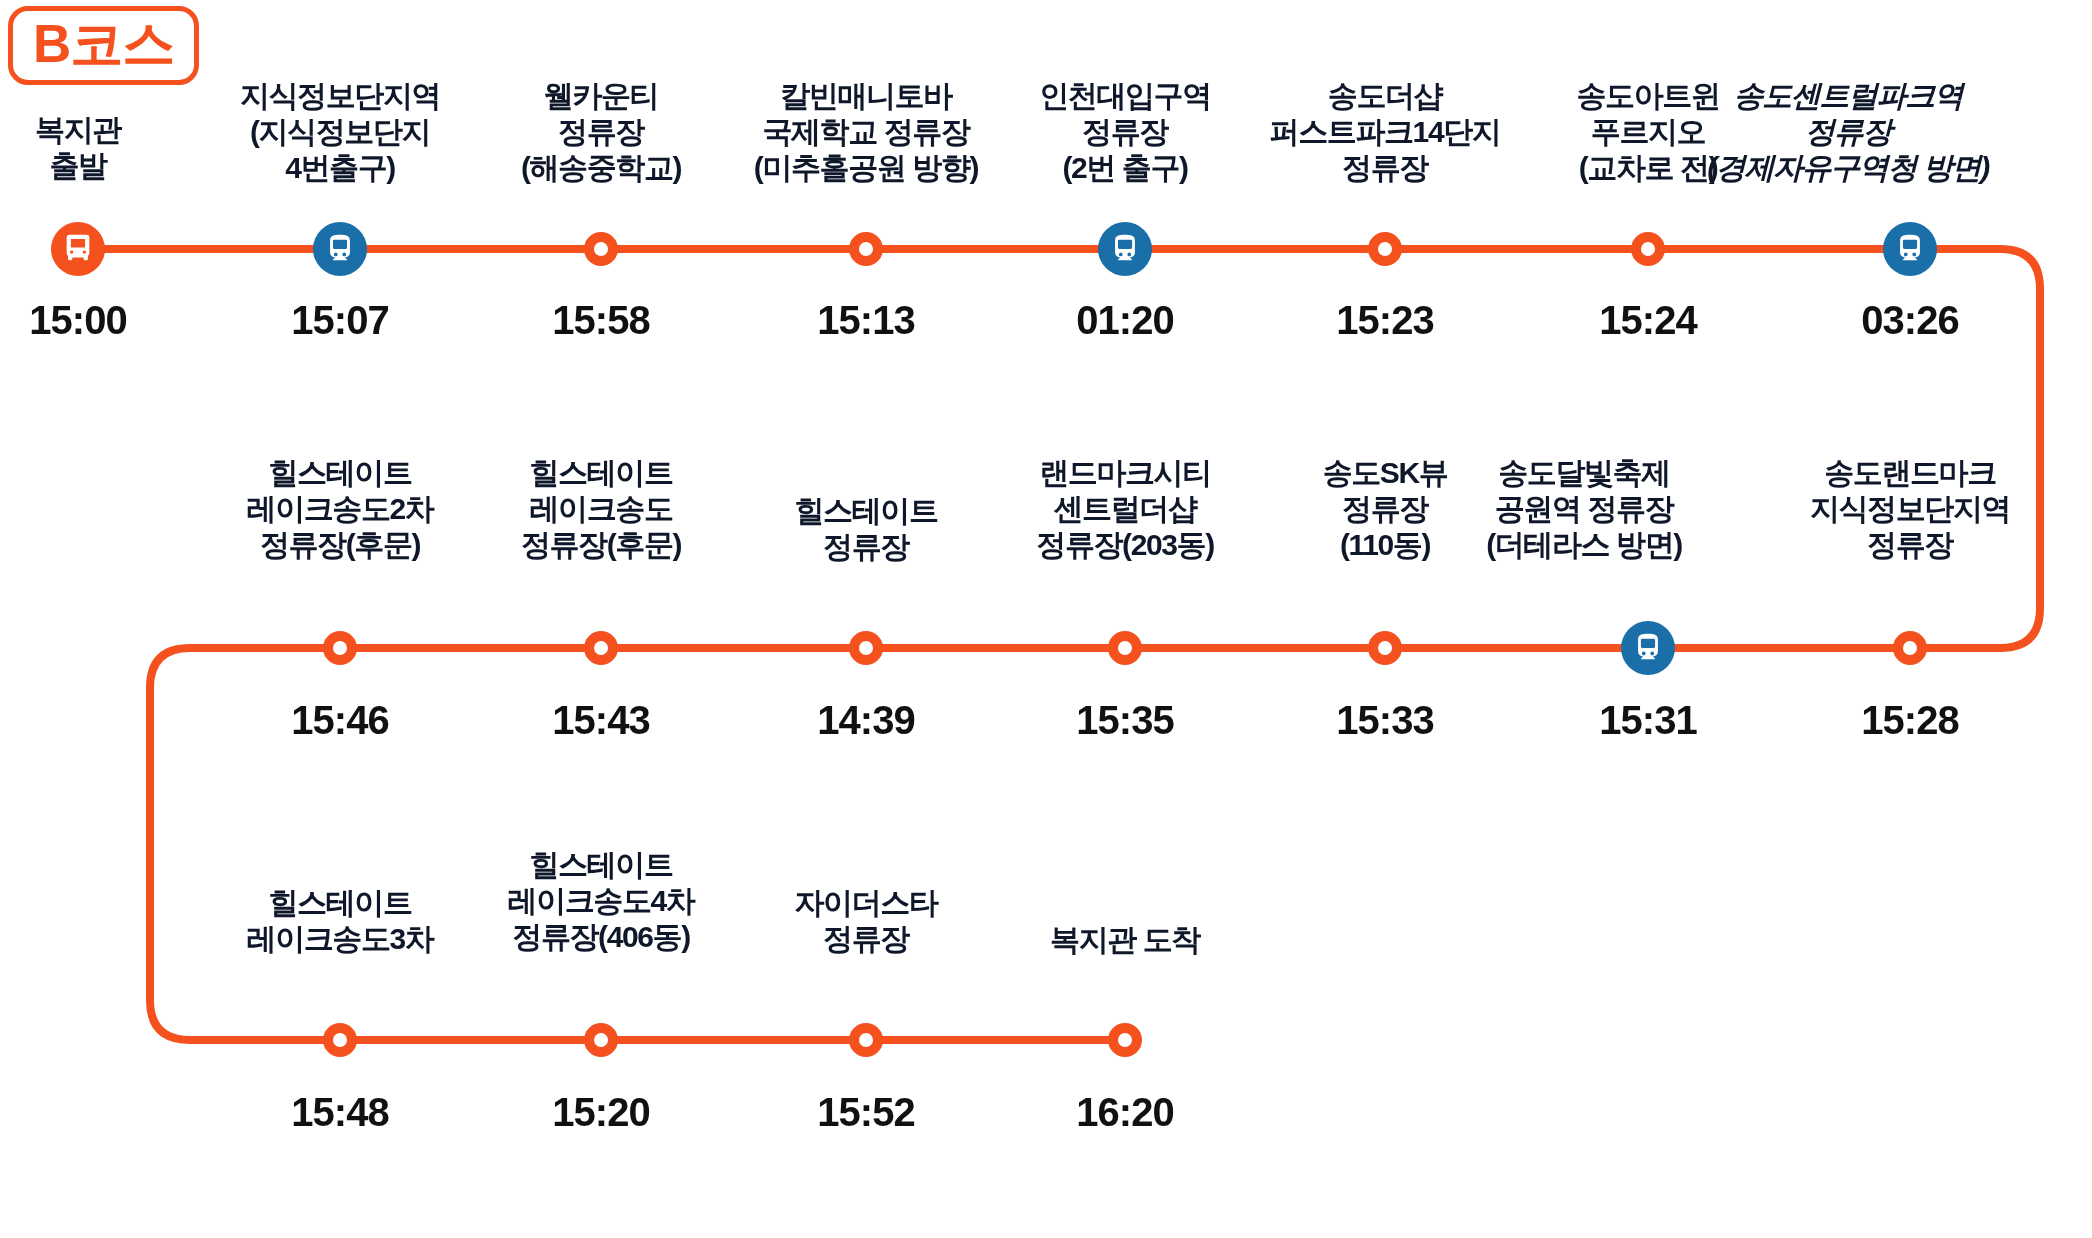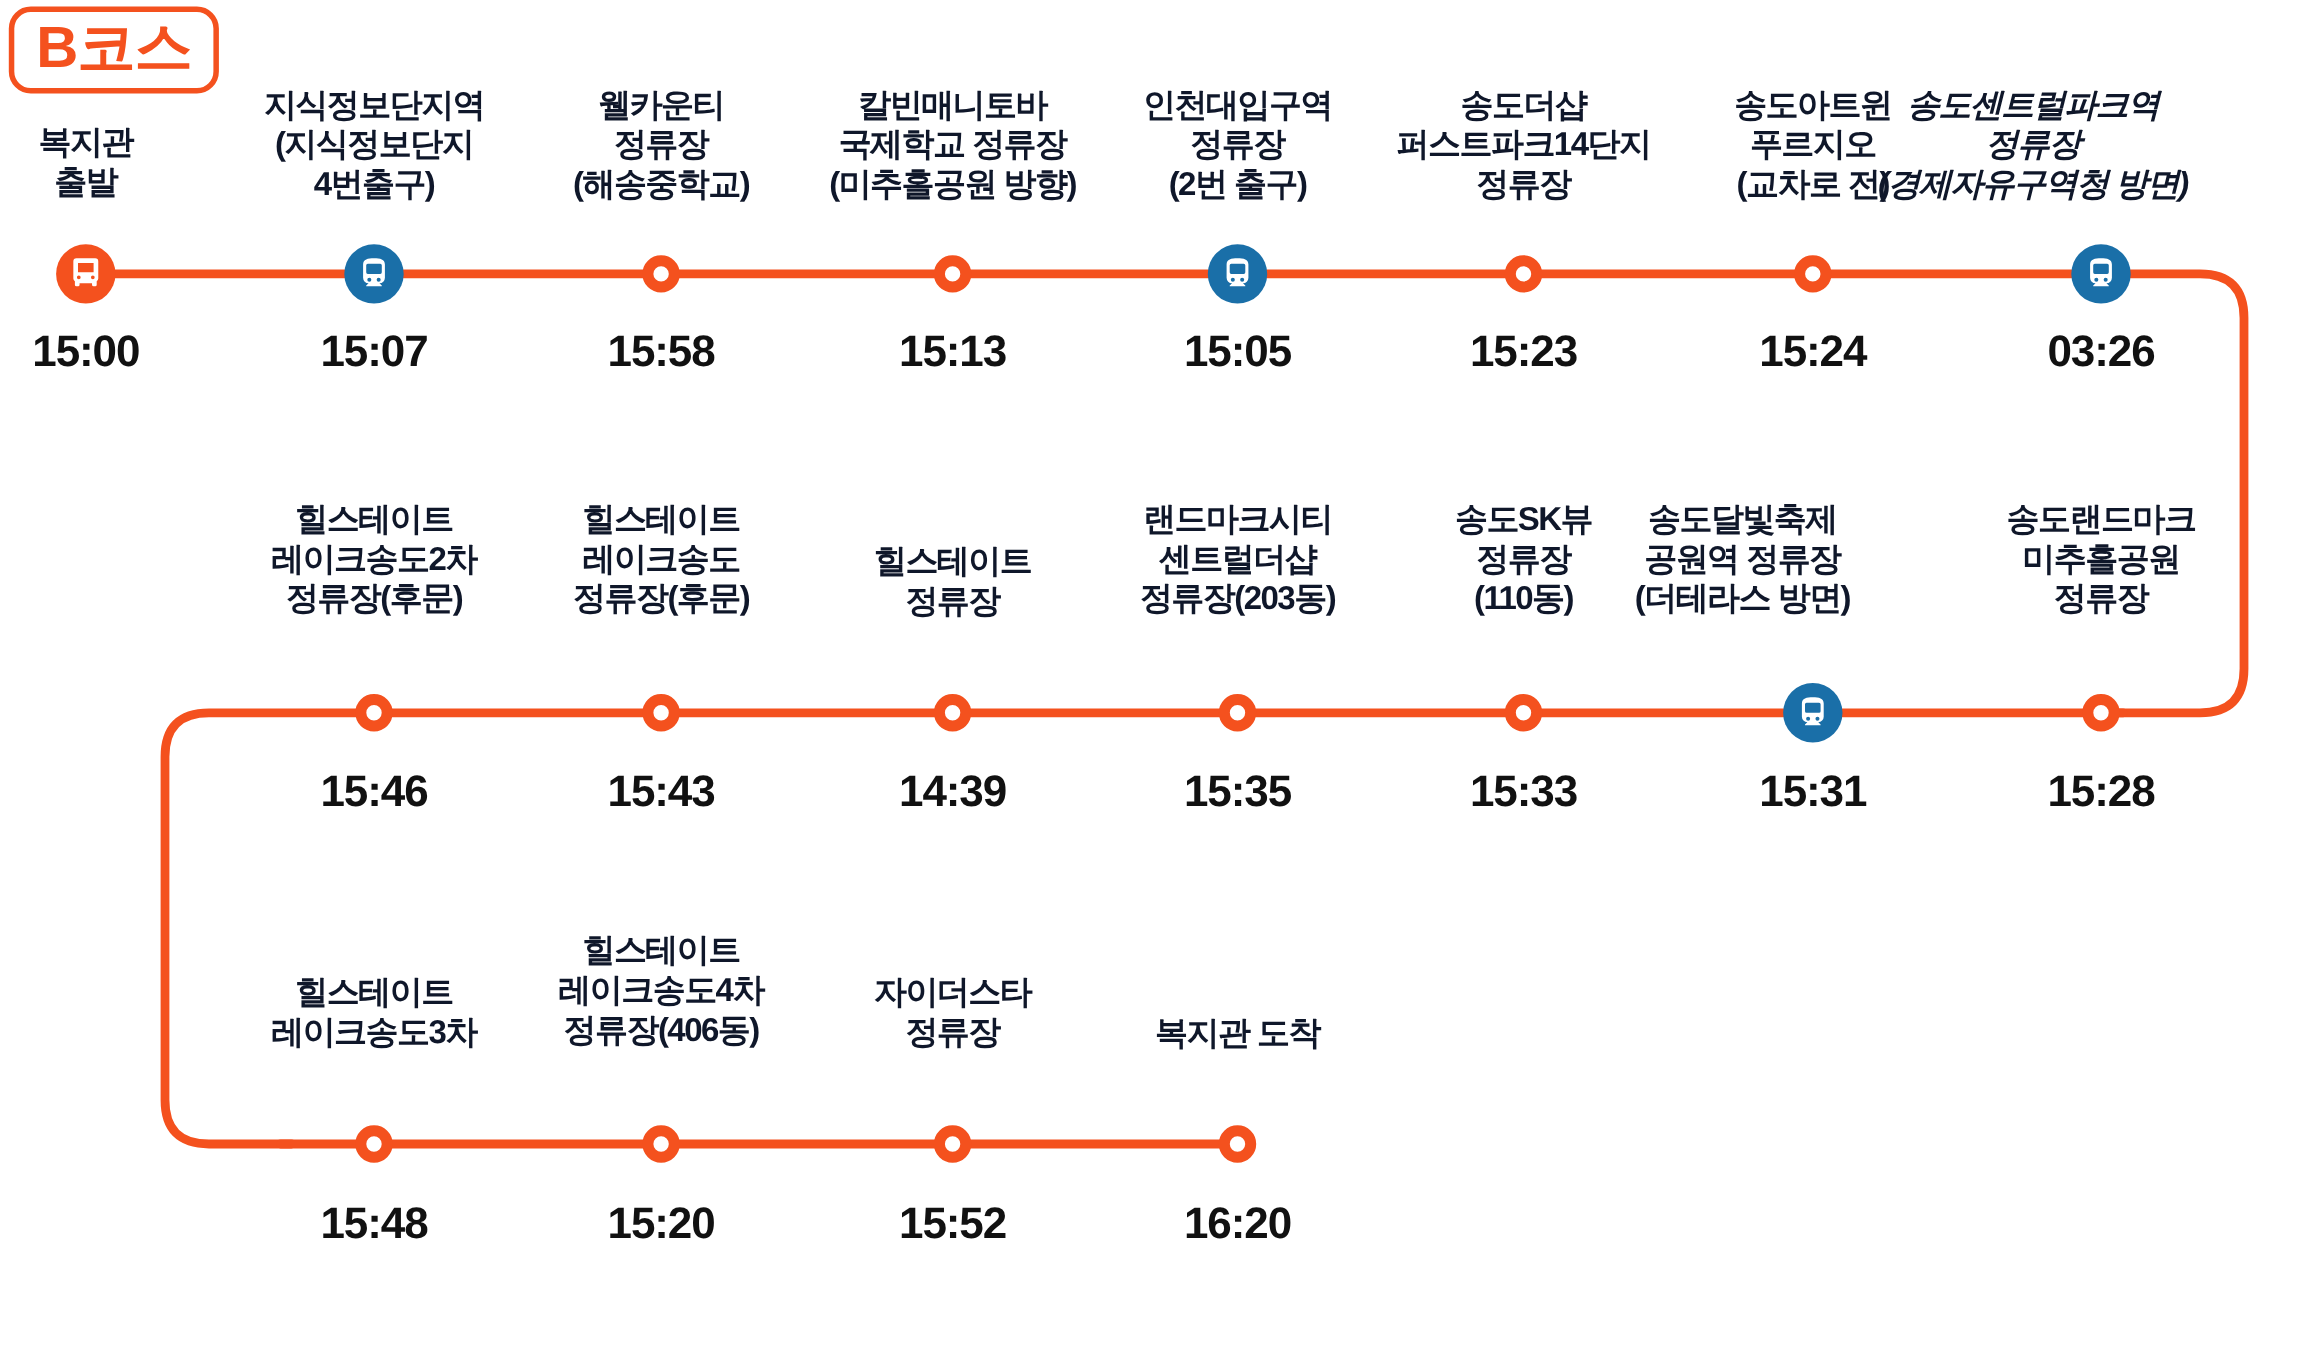--- a/index.html
+++ b/index.html
@@ -142,21 +142,21 @@
     <div class="st-name">인천대입구역
 정류장
 (2번 출구)</div>
   </div>
   <div class="marker icon" style="left:1125px;top:249px;">
     <svg width="34" height="34" viewBox="0 0 24 24" fill="#ffffff">
         <path d="M12 2c-4 0-7 .6-7 4v8.5A3.5 3.5 0 0 0 8.5 18L7 19.5V20h10v-.5L15.5 18a3.5 3.5 0 0 0 3.5-3.5V6c0-3.4-3-4-7-4zM8 5.5h8a1 1 0 0 1 1 1V11a1 1 0 0 1-1 1H8a1 1 0 0 1-1-1V6.5a1 1 0 0 1 1-1zm1 9a1.3 1.3 0 1 1 0 2.6 1.3 1.3 0 0 1 0-2.6zm6 0a1.3 1.3 0 1 1 0 2.6 1.3 1.3 0 0 1 0-2.6z"></path>
       </svg>
   </div>
   <div class="station" style="left:1125px;top:300px;">
-    <div class="st-time">15:05</div>
+    <div class="st-time">01:20</div>
   </div>
 
   <div class="station" style="left:1385px;top:78px;width:280px;">
     <div class="st-name">송도더샵
 퍼스트파크14단지
 정류장</div>
   </div>
   <div class="marker plain" style="left:1385px;top:249px;"></div>
   <div class="station" style="left:1385px;top:300px;">
     <div class="st-time">15:23</div>
@@ -244,21 +244,21 @@
     <svg width="34" height="34" viewBox="0 0 24 24" fill="#ffffff">
         <path d="M12 2c-4 0-7 .6-7 4v8.5A3.5 3.5 0 0 0 8.5 18L7 19.5V20h10v-.5L15.5 18a3.5 3.5 0 0 0 3.5-3.5V6c0-3.4-3-4-7-4zM8 5.5h8a1 1 0 0 1 1 1V11a1 1 0 0 1-1 1H8a1 1 0 0 1-1-1V6.5a1 1 0 0 1 1-1zm1 9a1.3 1.3 0 1 1 0 2.6 1.3 1.3 0 0 1 0-2.6zm6 0a1.3 1.3 0 1 1 0 2.6 1.3 1.3 0 0 1 0-2.6z"></path>
       </svg>
   </div>
   <div class="station" style="left:1648px;top:700px;">
     <div class="st-time">15:31</div>
   </div>
 
   <div class="station" style="left:1910px;top:455px;">
     <div class="st-name">송도랜드마크
-미추홀공원
+지식정보단지역
 정류장</div>
   </div>
   <div class="marker plain" style="left:1910px;top:648px;"></div>
   <div class="station" style="left:1910px;top:700px;">
     <div class="st-time">15:28</div>
   </div>
 
   <div class="station" style="left:340px;top:885px;">
     <div class="st-name">힐스테이트
 레이크송도3차</div>

